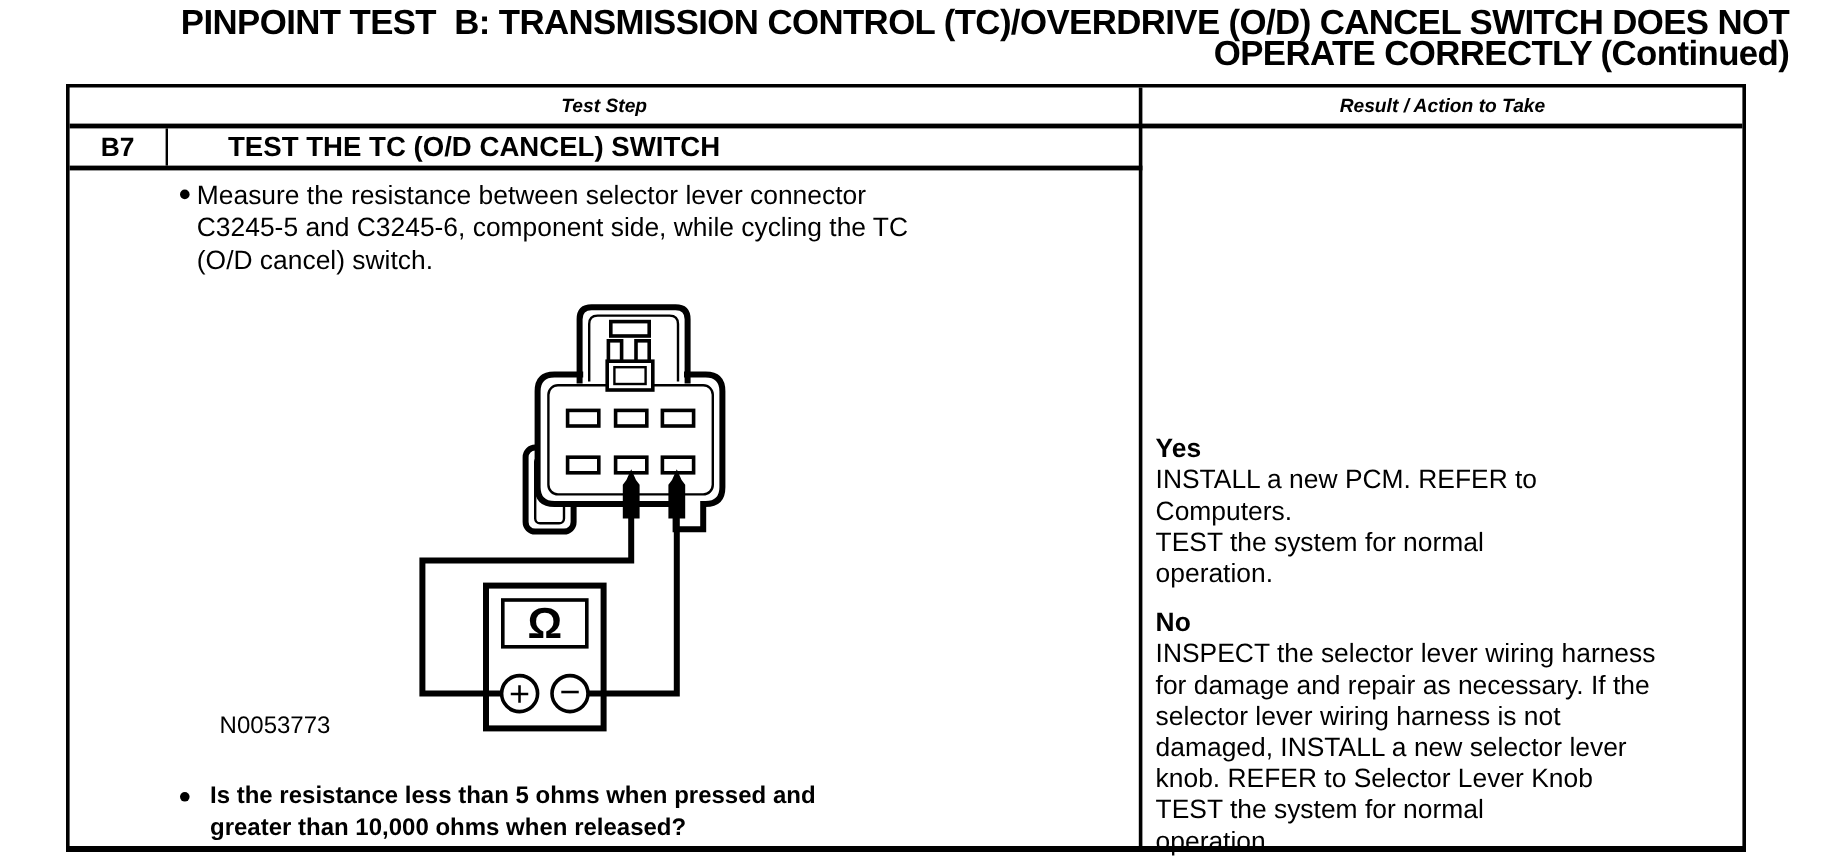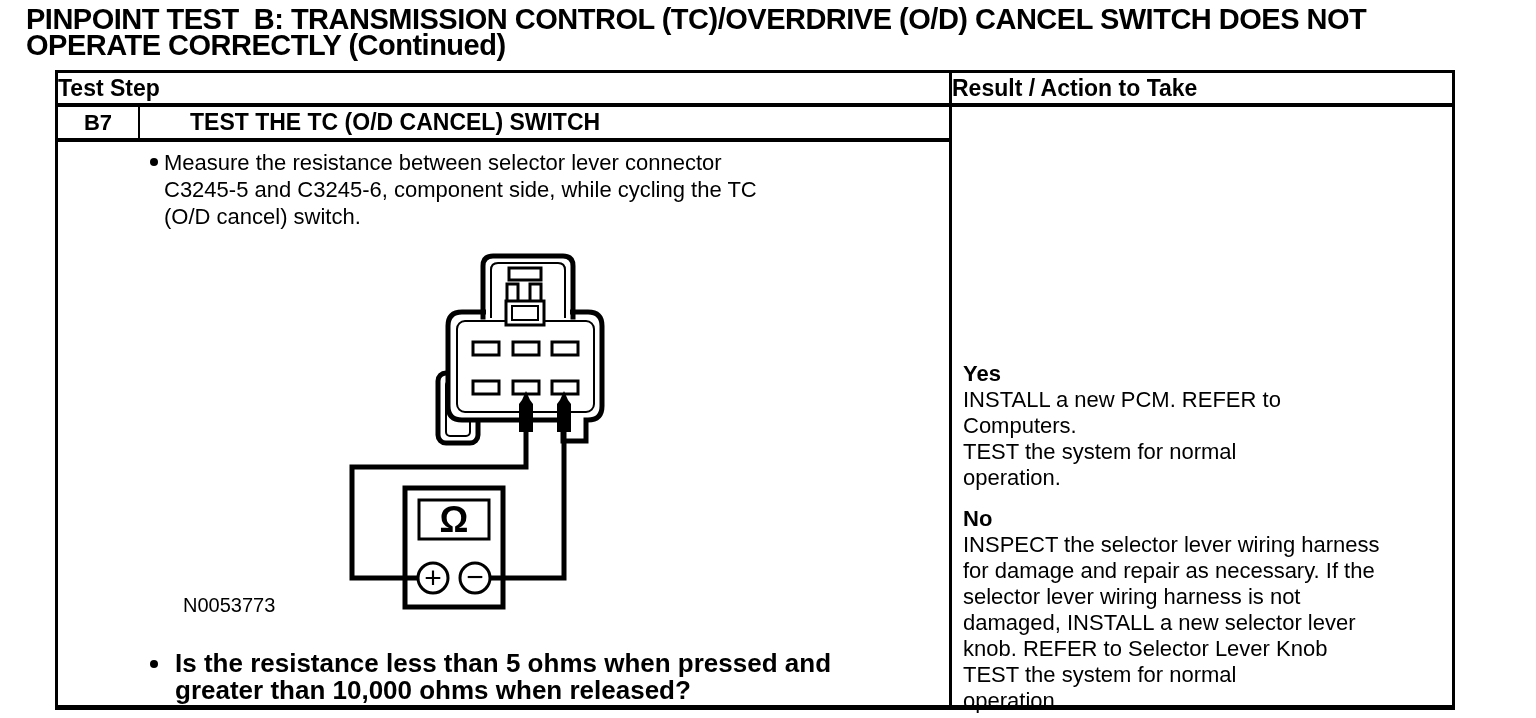--- a/index.html
+++ b/index.html
@@ -2,45 +2,45 @@
 <html><head>
 <meta charset="utf-8">
 <style>
   * { margin:0; padding:0; box-sizing:content-box; }
   html,body { background:#ffffff; }
   .page {
     position:relative; width:1536px; height:718px; background:#ffffff;
     color:#000; font-family:"Liberation Sans", sans-serif; overflow:hidden;
   }
   .doc-title {
-    position:absolute; left:26px; top:6px; width:1476px;
-    text-align:left; font-weight:bold; font-size:29px; line-height:26px;
+    position:absolute; left:15px; top:6px; width:1476px;
+    text-align:right; font-weight:bold; font-size:29px; line-height:26px;
     letter-spacing:-0.5px; white-space:pre-line;
   }
   .ptable {
     position:absolute; left:55px; top:70px; width:1394px; height:632px;
     border:3px solid #000; border-bottom-width:5px; background:#fff;
   }
   .ptable > div, .ptable > span, .ptable > svg { position:absolute; }
   .col-div   { left:891px; top:0; width:3px; height:632px; background:#000; }
   .header-sep{ left:0; top:30px; width:1394px; height:4px; background:#000; }
-  .hdr       { top:0; line-height:31px; font-weight:bold; font-size:23px; text-align:left; }
+  .hdr       { top:0; line-height:31px; font-weight:bold; font-size:16px; text-align:center;font-style:italic; }
   .hdr-test  { left:0; width:891px; }
   .hdr-result{ left:894px; width:500px; }
   .b7-label  { left:0; top:34px; width:80px; line-height:31px; font-weight:bold; font-size:22px; text-align:center; }
   .b7-div    { left:80px; top:34px; width:2px; height:31px; background:#000; }
   .step-title{ left:96px; top:34px; line-height:31px; font-weight:bold; font-size:23px;margin-left:36px; }
   .b7-sep    { left:0; top:65px; width:894px; height:4px; background:#000; }
   .bullet    { width:8px; height:8px; border-radius:50%; background:#000; display:block; }
   .b1        { left:92px; top:85px; }
   .b2        { left:92px; top:587px; }
   .instruction{ left:106px; top:76px; font-size:22px; line-height:27px; white-space:pre-line; }
   .diagram   { left:287px; top:177px; }
   .fig-label { left:125px; top:521px; font-size:20px; }
-  .question  { left:117px; top:577px; font-size:26px; line-height:27px; font-weight:bold; white-space:pre-line; }
+  .question  { left:117px; top:577px; font-size:20px; line-height:27px; font-weight:bold; white-space:pre-line; }
   .result-cell{ left:905px; top:288px; width:487px; font-size:22px; line-height:26px; }
   .res-label { font-weight:bold; }
   .res-text  { white-space:pre-line; }
   .no-label  { margin-top:15px; }
 </style>
 </head>
 <body>
 
 <div class="page">
 

